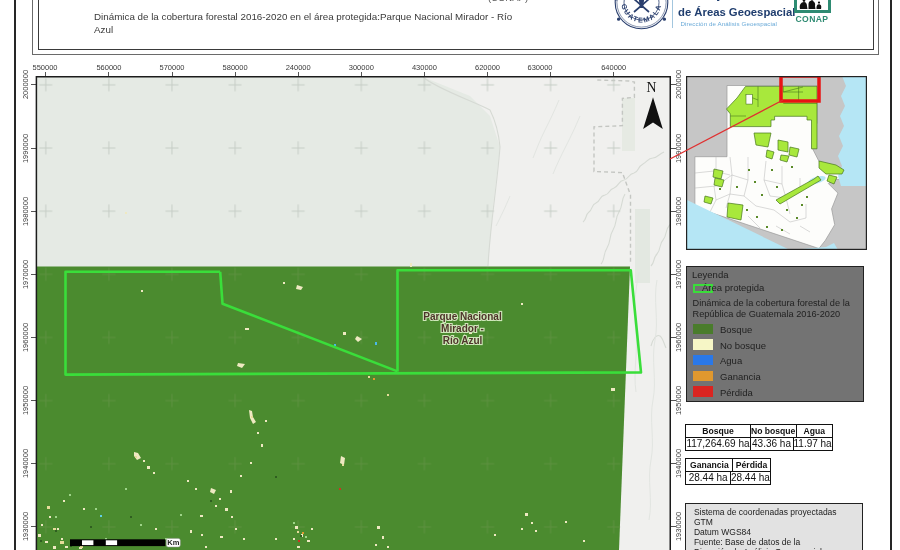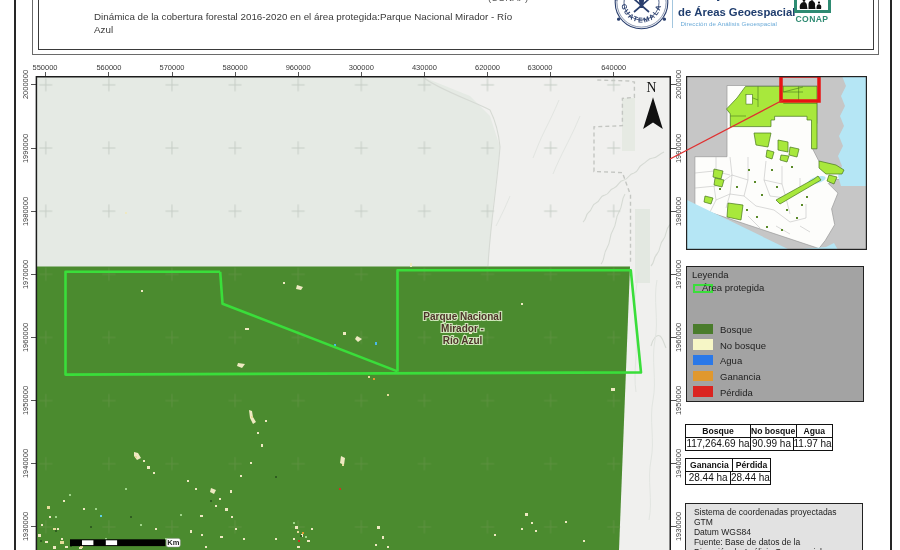--- a/index.html
+++ b/index.html
@@ -57,21 +57,21 @@
 
 <style>
  .tlab{position:absolute;width:40px;text-align:center;font-size:7.5px;color:#3a3a3a;top:62.5px}
  .slab{position:absolute;width:40px;height:9px;text-align:center;font-size:7.5px;color:#3a3a3a;transform:rotate(-90deg)}
  .tick{position:absolute;background:#555}
 </style>
 <div class="tlab" style="left:25px">550000</div>
 <div class="tlab" style="left:88.9px">560000</div>
 <div class="tlab" style="left:152px">570000</div>
 <div class="tlab" style="left:215.1px">580000</div>
-<div class="tlab" style="left:278.2px">960000</div>
+<div class="tlab" style="left:278.2px">240000</div>
 <div class="tlab" style="left:341.3px">300000</div>
 <div class="tlab" style="left:404.4px">430000</div>
 <div class="tlab" style="left:467.5px">620000</div>
 <div class="tlab" style="left:520px">630000</div>
 <div class="tlab" style="left:593.7px">640000</div>
 <div class="tick" style="left:45.3px;top:71.5px;width:1px;height:5px"></div>
 <div class="tick" style="left:108.4px;top:71.5px;width:1px;height:5px"></div>
 <div class="tick" style="left:171.5px;top:71.5px;width:1px;height:5px"></div>
 <div class="tick" style="left:234.6px;top:71.5px;width:1px;height:5px"></div>
 <div class="tick" style="left:297.7px;top:71.5px;width:1px;height:5px"></div>
@@ -341,24 +341,25 @@
 
  <g stroke="#46761c" stroke-width="0.6" fill="none">
   <path d="M97.3,10.4 V16 M112.6,10.4 V26 M97.3,16 H117 M97.3,27.5 H131 M117,11 L97.3,16 M72,10.4 V31 M59.5,19 L72,24 M44.3,40 H60"></path>
  </g>
  <rect x="60" y="18.3" width="6.3" height="9.8" fill="#fdfdfb" stroke="#46761c" stroke-width="0.6"></rect>
 
  <rect x="95" y="0" width="38" height="25" fill="none" stroke="#e81414" stroke-width="3.5"></rect>
  <rect x="0.6" y="0.6" width="179.8" height="172.8" fill="none" stroke="#222" stroke-width="1.2"></rect>
 </svg>
 
-<div class="abs" style="left:686px;top:266px;width:176px;height:133.5px;background:#a3a3a3;border:1.3px solid #222">
+<div class="abs" style="left:686px;top:266px;width:176px;height:133.5px;background:#737373;border:1.3px solid #222">
   <div class="abs" style="left:5px;top:1.5px;font-size:9.5px;color:#222">Leyenda</div>
   <div class="abs" style="left:6px;top:16.5px;width:16px;height:5px;border:2.5px solid #3ade3a"></div>
   <div class="abs" style="left:15px;top:15px;font-size:9.5px;color:#222">Área protegida</div>
+  <div class="abs" style="left:5.5px;top:31px;width:168px;font-size:9.2px;line-height:10.6px;color:#222">Dinámica de la cobertura forestal de la República de Guatemala 2016-2020</div>
   <div class="abs" style="left:6px;top:56.5px;width:20px;height:10.5px;background:#4a7c2c"></div>
   <div class="abs" style="left:33px;top:57px;font-size:9.5px;color:#222">Bosque</div>
   <div class="abs" style="left:6px;top:72.2px;width:20px;height:10.5px;background:#f6f6c6"></div>
   <div class="abs" style="left:33px;top:72.7px;font-size:9.5px;color:#222">No bosque</div>
   <div class="abs" style="left:6px;top:87.9px;width:20px;height:10.5px;background:#2a78e8"></div>
   <div class="abs" style="left:33px;top:88.4px;font-size:9.5px;color:#222">Agua</div>
   <div class="abs" style="left:6px;top:103.6px;width:20px;height:10.5px;background:#e0982e"></div>
   <div class="abs" style="left:33px;top:104.1px;font-size:9.5px;color:#222">Ganancia</div>
   <div class="abs" style="left:6px;top:119.3px;width:20px;height:10.5px;background:#da2420"></div>
   <div class="abs" style="left:33px;top:119.8px;font-size:9.5px;color:#222">Pérdida</div>
@@ -372,21 +373,21 @@
  .hd{font-weight:bold;border-bottom:1px solid #111;font-size:8.6px}
 </style>
 <div class="tb" style="left:685.4px;top:424.4px;width:145.3px;height:24.4px">
   <div class="tr">
       <div class="td hd" style="width:63.2px">Bosque</div>
       <div class="td hd" style="width:45.1px">No bosque</div>
       <div class="td hd" style="flex:1">Agua</div>
     </div>
   <div class="tr">
       <div class="td" style="width:63.2px">117,264.69 ha</div>
-      <div class="td" style="width:45.1px">90.99 ha</div>
+      <div class="td" style="width:45.1px">43.36 ha</div>
       <div class="td" style="flex:1">11.97 ha</div>
     </div>
 </div>
 <div class="tb" style="left:685.4px;top:457.9px;width:83.5px;height:25.3px">
   <div class="tr">
       <div class="td hd" style="width:45.9px">Ganancia</div>
       <div class="td hd" style="flex:1">Pérdida</div>
     </div>
   <div class="tr">
       <div class="td" style="width:45.9px">28.44 ha</div>

